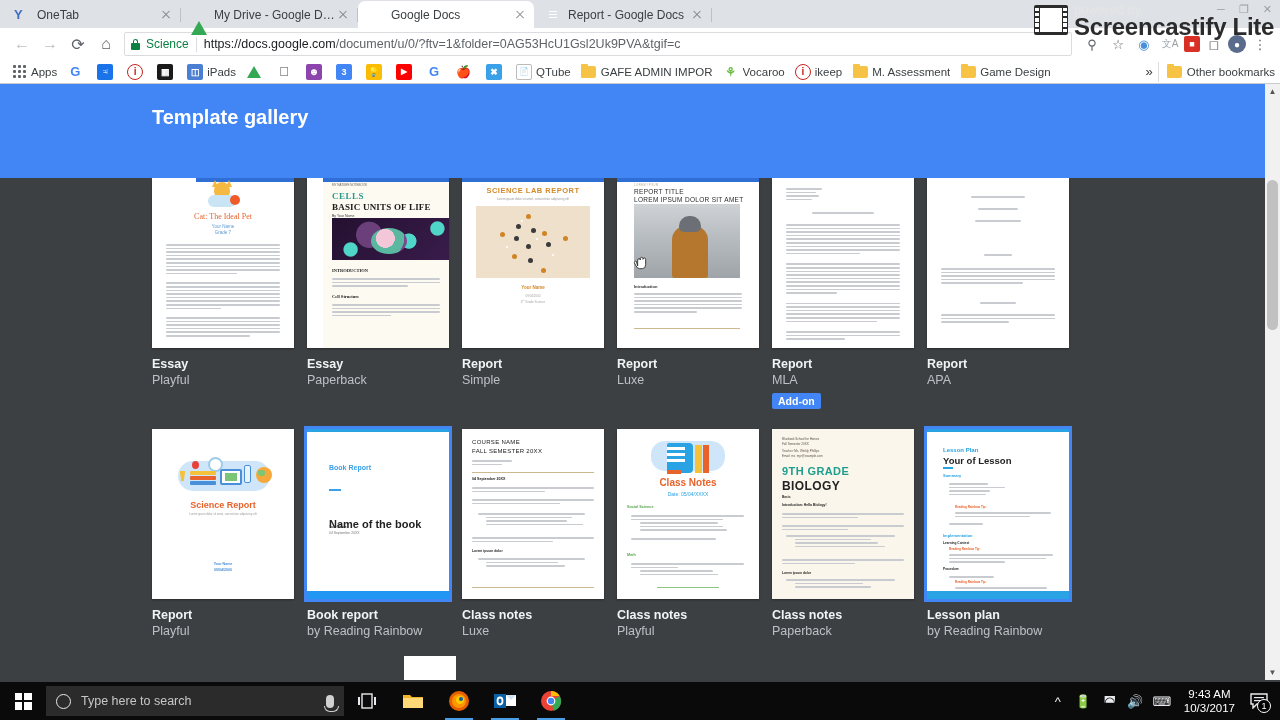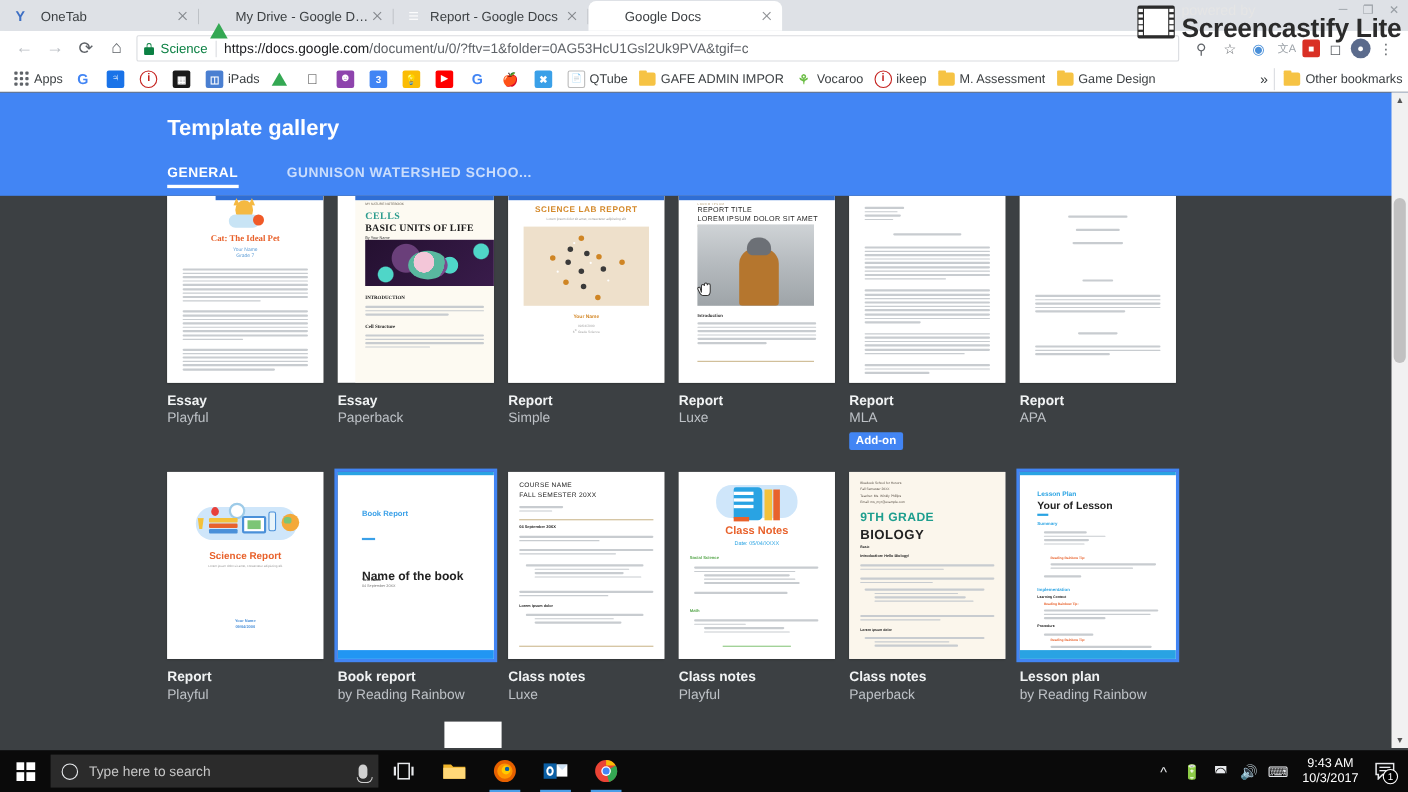--- a/index.html
+++ b/index.html
@@ -201,28 +201,28 @@
       <div class="tab">
         <span class="favicon"><span class="fav-onetab">Y</span></span>
         <span class="tlabel">OneTab</span>
         <span class="tclose"></span>
       </div>
       <div class="tab">
         <span class="favicon"><span class="fav-drive"></span></span>
         <span class="tlabel">My Drive - Google Drive</span>
         <span class="tclose"></span>
       </div>
+      <div class="tab active">
+        <span class="favicon"><span class="fav-docs"></span></span>
+        <span class="tlabel">Google Docs</span>
+        <span class="tclose"></span>
+      </div>
       <div class="tab">
         <span class="favicon"><span class="fav-docs"></span></span>
         <span class="tlabel">Report - Google Docs</span>
-        <span class="tclose"></span>
-      </div>
-      <div class="tab active">
-        <span class="favicon"><span class="fav-docs"></span></span>
-        <span class="tlabel">Google Docs</span>
         <span class="tclose"></span>
       </div>
     </div>
 
     <div class="toolbar">
       <span class="navbtn dim">←</span>
       <span class="navbtn dim">→</span>
       <span class="navbtn">⟳</span>
       <span class="navbtn">⌂</span>
       <div class="omnibox">
@@ -351,42 +351,38 @@
   <div class="winctrl">
     <span>─</span>
     <span>❐</span>
     <span>✕</span>
   </div>
 
   <div class="page">
 
     <div class="gallery-header">
       <div class="gh-title">Template gallery</div>
-      <div class="gh-tabs">
-        <div class="gh-tab active">GENERAL</div>
-        <div class="gh-tab">GUNNISON WATERSHED SCHOO...</div>
-      </div>
     </div>
 
     <div class="grid-area">
 
       <div class="trow" style="top:0;">
 
         <div class="tcard">
           <div class="thumb">
             <div class="doc">
               <div class="topbar-blue" style="background:#2f6ed4;left:44px;width:98px;"></div>
               <div style="position:absolute;left:52px;top:4px;width:36px;height:26px;">
                 <div style="position:absolute;left:10px;top:0;width:16px;height:17px;background:#f5b942;border-radius:50% 50% 45% 45%;"></div>
                 <div style="position:absolute;left:8px;top:-2px;width:6px;height:7px;background:#f5b942;clip-path:polygon(0 100%,50% 0,100% 100%);"></div>
                 <div style="position:absolute;left:22px;top:-2px;width:6px;height:7px;background:#f5b942;clip-path:polygon(0 100%,50% 0,100% 100%);"></div>
                 <div style="position:absolute;left:4px;top:13px;width:28px;height:12px;background:#c8e4f5;border-radius:8px;"></div>
                 <div style="position:absolute;left:26px;top:13px;width:10px;height:10px;background:#f05a28;border-radius:50%;"></div>
               </div>
-              <div style="position:absolute;left:0;right:0;top:34px;text-align:center;font-size:8px;font-weight:bold;color:#e8622c;font-family:'Liberation Serif',serif;">Cat: The Ideal Pet</div>
+              <div style="position:absolute;left:0;right:0;top:34px;text-align:center;font-size:8px;font-weight:normal;color:#e8622c;font-family:'Liberation Serif',serif;">Cat: The Ideal Pet</div>
               <div style="position:absolute;left:0;right:0;top:46px;text-align:center;font-size:4.5px;color:#5b9bd5;">Your Name</div>
               <div style="position:absolute;left:0;right:0;top:52px;text-align:center;font-size:4.5px;color:#5b9bd5;">Grade 7</div>
               <div style="position:absolute;left:14px;right:14px;top:64px;">
                 <div class="ln" style="width:100%"></div>
                   <div class="ln" style="width:100%"></div>
                   <div class="ln" style="width:100%"></div>
                 <div class="ln" style="width:100%"></div>
                   <div class="ln" style="width:100%"></div>
                   <div class="ln" style="width:100%"></div>
                 <div class="ln" style="width:100%"></div>

